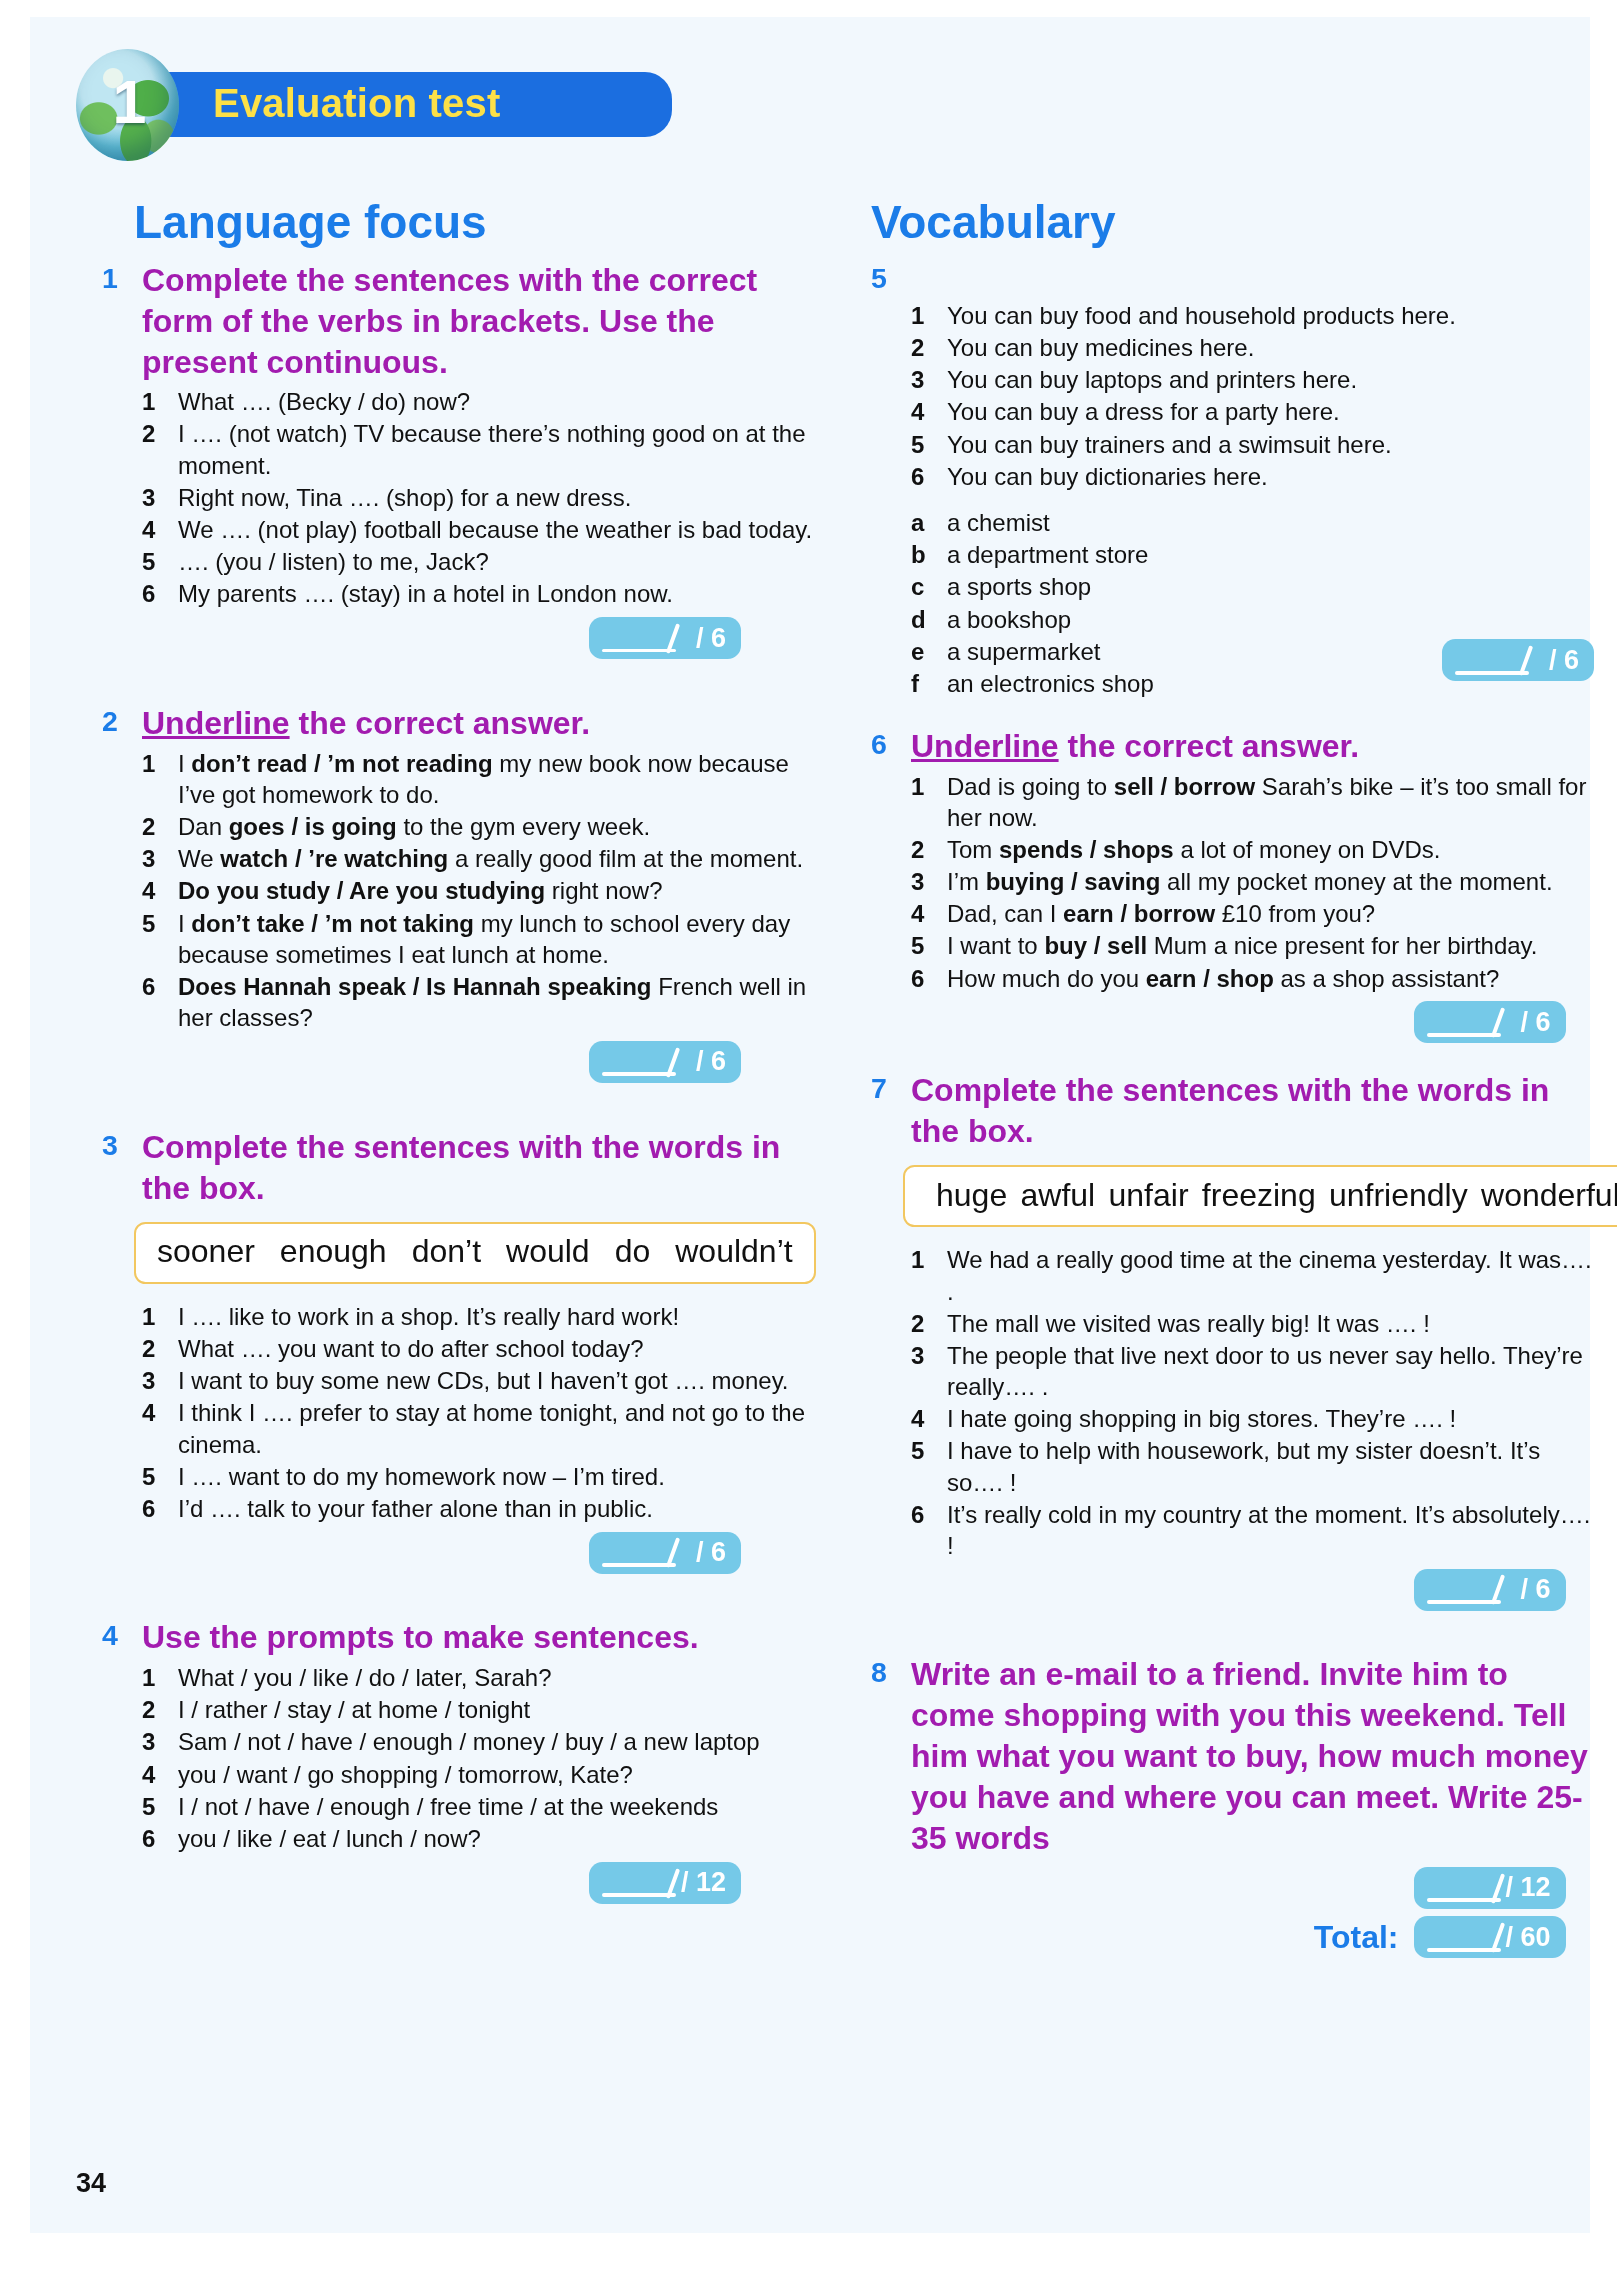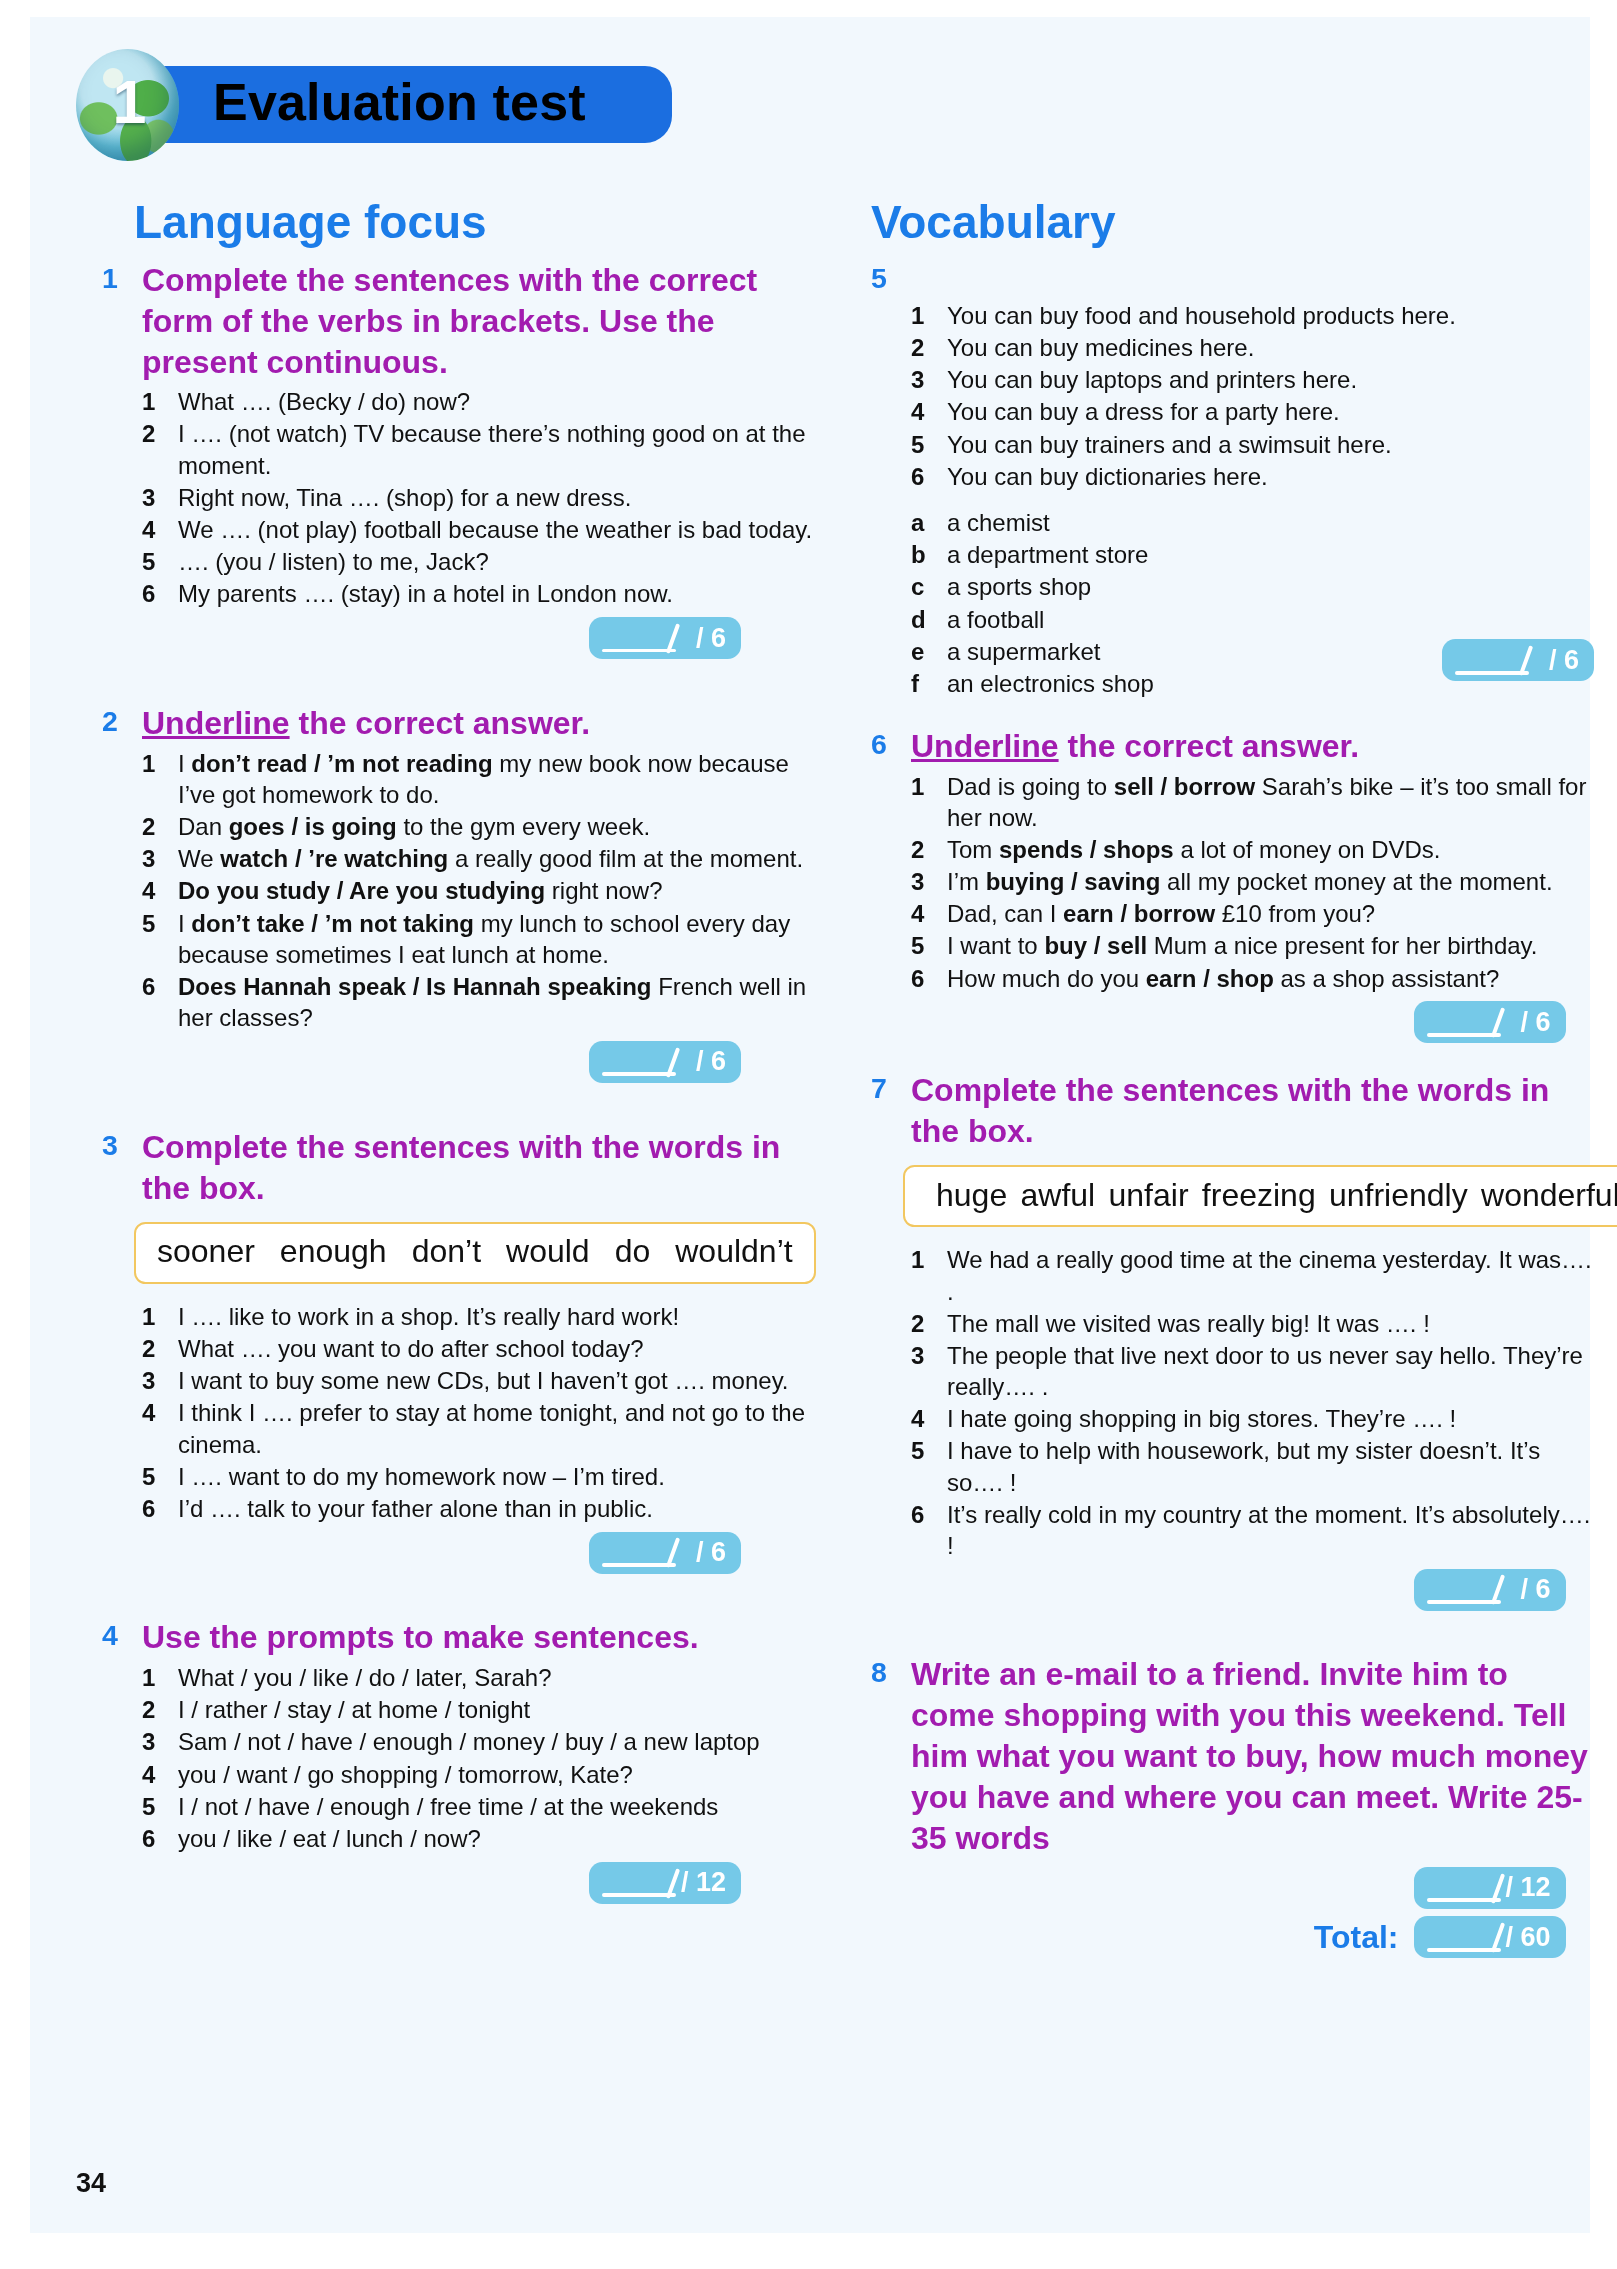--- a/index.html
+++ b/index.html
@@ -50,21 +50,21 @@
   .banner {
     margin-left: -40px;
     background: #1b6ee0;
     border-radius: 27px;
     padding: 9.5px 42px 13.3px 74px;
     min-width: 533px;
     position: relative; z-index: 2;
     display: flex; align-items: center;
   }
   .banner-title {
-    color: #000000; font-size: 52px; font-weight: bold;
+    color: #fde047; font-size: 40px; font-weight: bold;
     letter-spacing: 0.2px; line-height: 1.05;
   }
 
   
   .columns {
     position: absolute;
     left: 7px; top: 181px;
     width: 1560px;
     display: flex;
   }
@@ -413,21 +413,21 @@
           <div class="item">
               <span class="item-num">b</span>
               <span class="item-txt">a department store</span>
             </div>
           <div class="item">
               <span class="item-num">c</span>
               <span class="item-txt">a sports shop</span>
             </div>
           <div class="item">
               <span class="item-num">d</span>
-              <span class="item-txt">a football</span>
+              <span class="item-txt">a bookshop</span>
             </div>
           <div class="item">
               <span class="item-num">e</span>
               <span class="item-txt">a supermarket</span>
             </div>
           <div class="item">
               <span class="item-num">f</span>
               <span class="item-txt">an electronics shop</span>
               <span class="score" style="margin-left:auto;margin-top:-28.5px;">
             <span class="line"></span>

